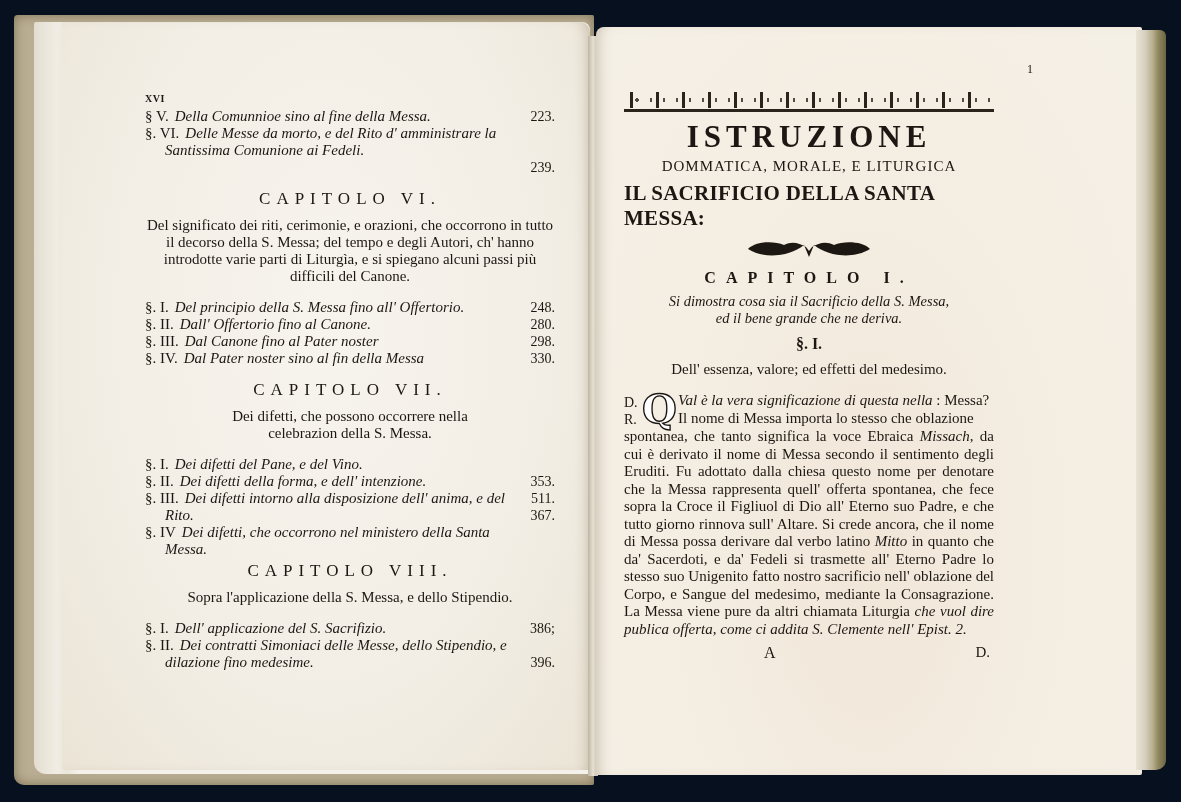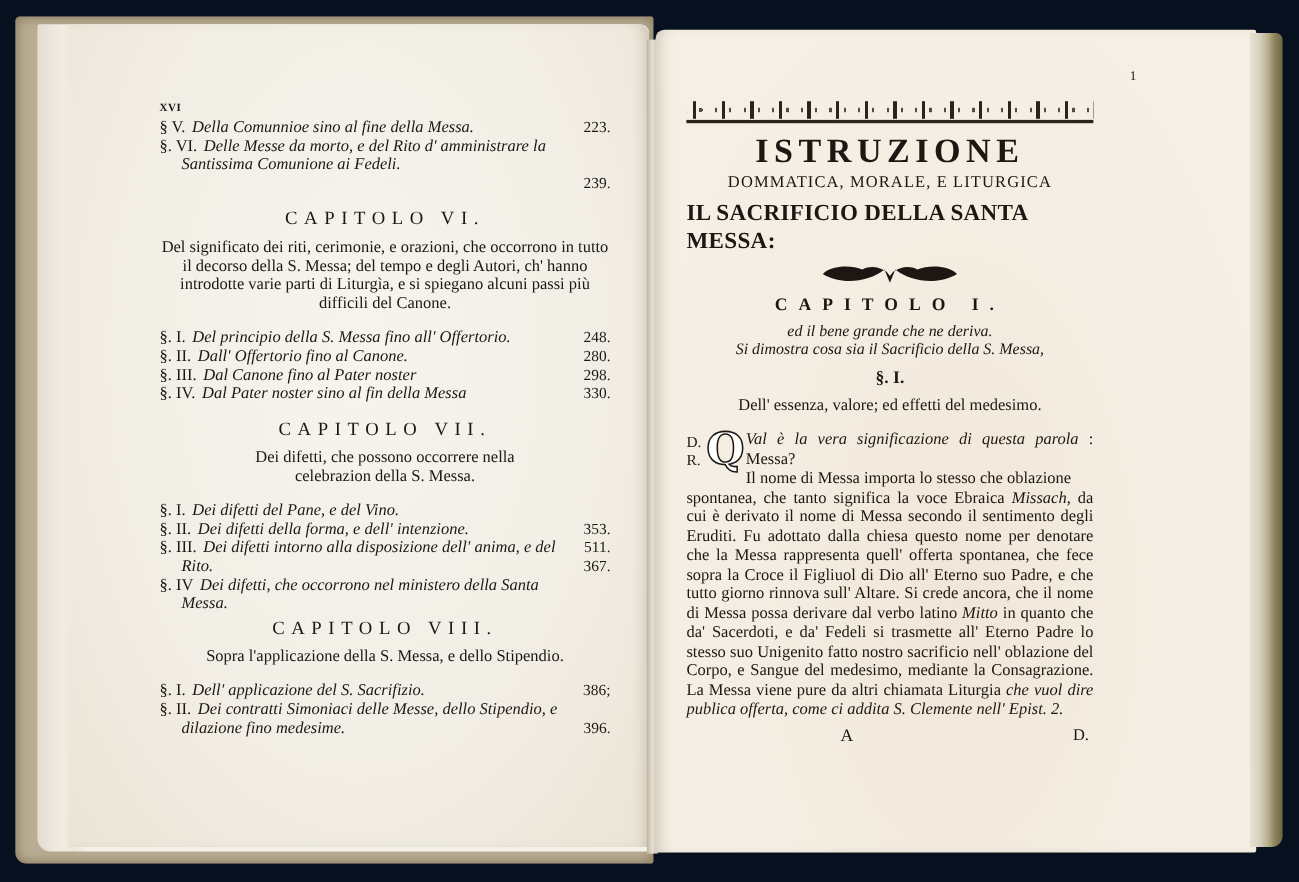--- a/index.html
+++ b/index.html
@@ -205,36 +205,36 @@
   <div class="text right-text">
     <div class="ornament-top"></div>
     <div class="title-main">ISTRUZIONE</div>
     <div class="title-sub">DOMMATICA, MORALE, E LITURGICA</div>
     <div class="title-big">IL SACRIFICIO DELLA SANTA MESSA:</div>
     <svg class="brace" viewBox="0 0 130 26">
       <path d="M4 12 C 20 22, 45 20, 60 8 L65 20 L70 8 C 85 20, 110 22, 126 12 C 118 4, 100 4, 90 8 C 82 4, 75 6, 68 10 L65 14 L62 10 C 55 6, 48 4, 40 8 C 30 4, 12 4, 4 12 Z" fill="#1c1712"></path>
     </svg>
     <div class="chap-r">CAPITOLO I.</div>
     <div class="chap-r-desc">
+      <div>Si dimostra cosa sia il Sacrificio della S. Messa,</div>
       <div>ed il bene grande che ne deriva.</div>
-      <div>Si dimostra cosa sia il Sacrificio della S. Messa,</div>
     </div>
     <div class="para-mark">§. I.</div>
     <div class="para-title">Dell' essenza, valore; ed effetti del medesimo.</div>
 
     <div class="body-text">
       <div class="qa">
         <div class="qa-labels">
           <div style="margin-top:2px;">D.</div>
           <div>R.</div>
         </div>
         <div class="dropcap">Q</div>
         <div class="qa-lines">
           <div class="q-line">
-            <span>Val è la vera significazione di questa parola</span>
+            <span>Val è la vera significazione di questa nella</span>
             <span class="plain">: Messa?</span>
           </div>
           <div>Il nome di Messa importa lo stesso che oblazione</div>
         </div>
       </div>
       <div class="body-rest"><span>spontanea, che tanto significa la voce Ebraica </span><span class="it">Missach</span><span>, da cui è derivato il nome di Messa secondo il sentimento degli Eruditi. Fu adottato dalla chiesa questo nome per denotare che la Messa rappresenta quell' offerta spontanea, che fece sopra la Croce il Figliuol di Dio all' Eterno suo Padre, e che tutto giorno rinnova sull' Altare. Si crede ancora, che il nome di Messa possa derivare dal verbo latino </span><span class="it">Mitto</span><span> in quanto che da' Sacerdoti, e da' Fedeli si trasmette all' Eterno Padre lo stesso suo Unigenito fatto nostro sacrificio nell' oblazione del Corpo, e Sangue del medesimo, mediante la Consagrazione. La Messa viene pure da altri chiamata Liturgia </span><span class="it">che vuol dire publica offerta, come ci addita S. Clemente nell' Epist. 2.</span></div>
       <div class="sig-row">
         <span class="sig">A</span>
         <span>D.</span>
       </div>

